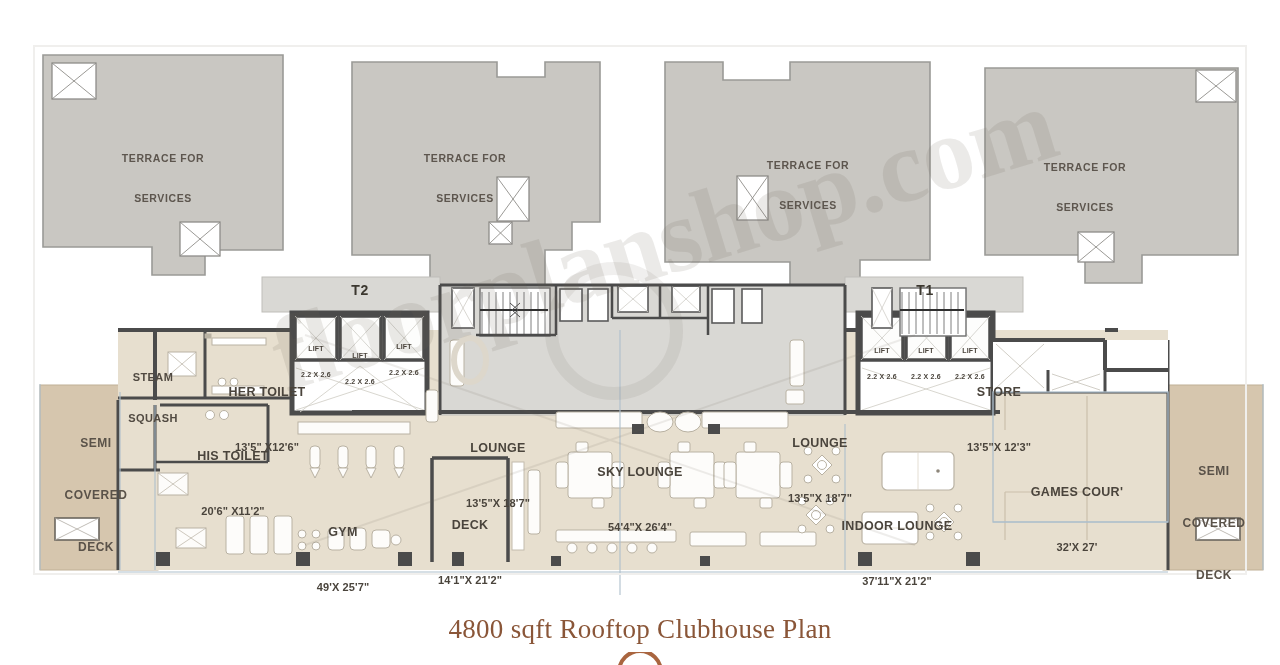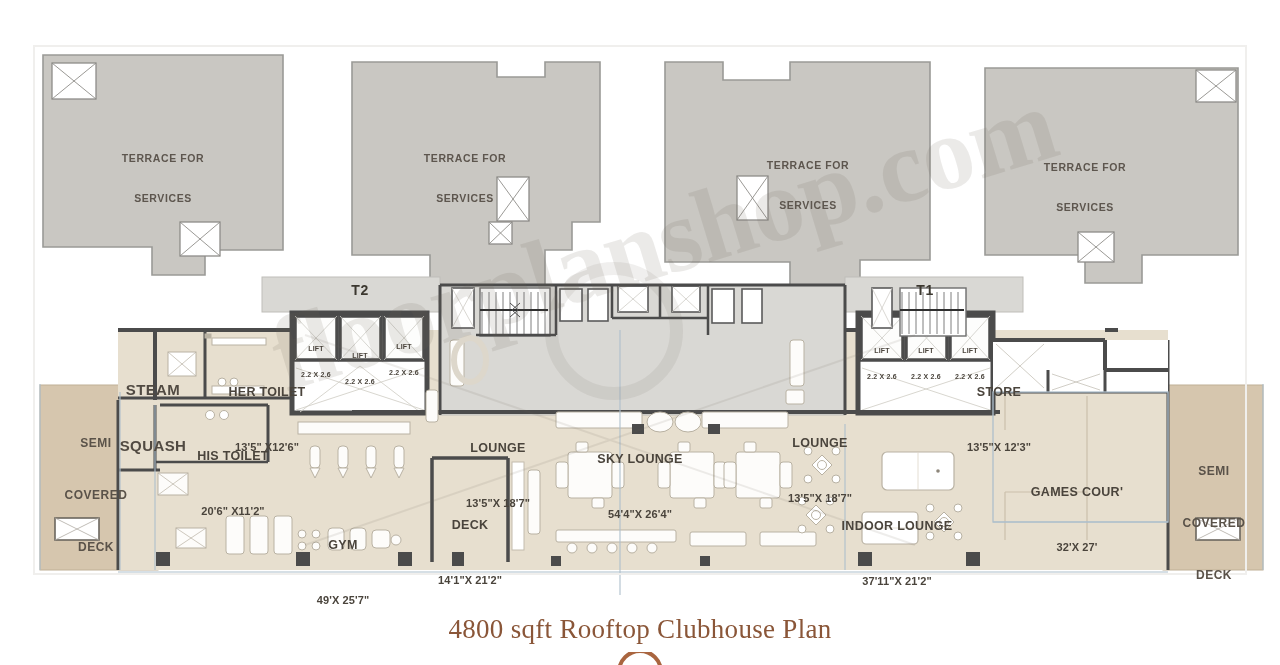--- a/index.html
+++ b/index.html
@@ -22,21 +22,21 @@
     text-align:center;
     line-height:1.25;
     letter-spacing:.2px;
     white-space:pre;
     pointer-events:none;
   }
   .lbl .ln{display:block;}
   .lbl-terrace{font-size:10.5px;font-weight:600;letter-spacing:.6px;color:#5d564e;}
   .lbl-room{font-size:12.5px;font-weight:600;color:#4a443c;letter-spacing:.3px;}
   .lbl-dim{font-size:11px;font-weight:600;color:#4a443c;letter-spacing:.1px;}
-  .lbl-small{font-size:15px;font-weight:600;color:#514a42;letter-spacing:.4px;}
+  .lbl-small{font-size:11px;font-weight:600;color:#514a42;letter-spacing:.4px;}
   .lbl-lift{font-size:7px;font-weight:600;color:#4a443c;letter-spacing:.2px;}
   .lbl-tower{font-size:14px;font-weight:700;color:#3b372f;letter-spacing:.5px;}
   .lbl-deck{font-size:12px;font-weight:600;color:#5a5249;letter-spacing:.5px;line-height:1.45;}
 
   
   #title-bar{
     position:absolute;left:0;top:598px;width:1280px;height:67px;
     display:flex;flex-direction:column;align-items:center;justify-content:flex-start;
     padding-top:16px;box-sizing:border-box;
   }
@@ -507,36 +507,36 @@
   <div class="lbl" style="left:197px;top:345px;width:140px;">
     <span class="ln lbl-room">HER TOILET</span>
     <span class="ln lbl-dim">13'5" X12'6"</span>
   </div>
 
   <div class="lbl" style="left:168px;top:409px;width:130px;text-align:center;">
     <span class="ln lbl-room">HIS TOILET</span>
     <span class="ln lbl-dim">20'6" X11'2"</span>
   </div>
 
-  <div class="lbl" style="left:288px;top:498px;width:110px;">
+  <div class="lbl" style="left:288px;top:485px;width:110px;">
     <span class="ln lbl-room">GYM</span>
     <span class="ln lbl-dim">49'X 25'7"</span>
   </div>
 
   <div class="lbl" style="left:415px;top:478px;width:110px;">
     <span class="ln lbl-room">DECK</span>
     <span class="ln lbl-dim">14'1"X 21'2"</span>
   </div>
 
   <div class="lbl" style="left:440px;top:401px;width:116px;">
     <span class="ln lbl-room">LOUNGE</span>
     <span class="ln lbl-dim">13'5"X 18'7"</span>
   </div>
 
-  <div class="lbl" style="left:570px;top:412px;width:140px;">
+  <div class="lbl" style="left:570px;top:425px;width:140px;">
     <span class="ln lbl-room">SKY LOUNGE</span>
     <span class="ln lbl-dim">54'4"X 26'4"</span>
   </div>
 
   <div class="lbl" style="left:762px;top:396px;width:116px;">
     <span class="ln lbl-room">LOUNGE</span>
     <span class="ln lbl-dim">13'5"X 18'7"</span>
   </div>
 
   <div class="lbl" style="left:827px;top:479px;width:140px;">

